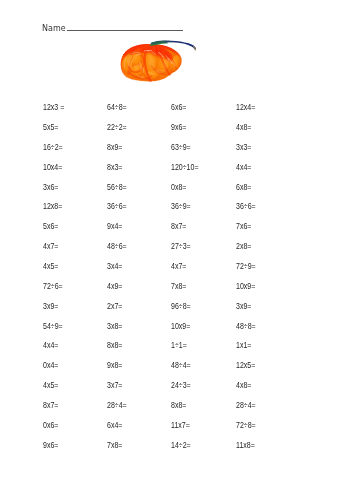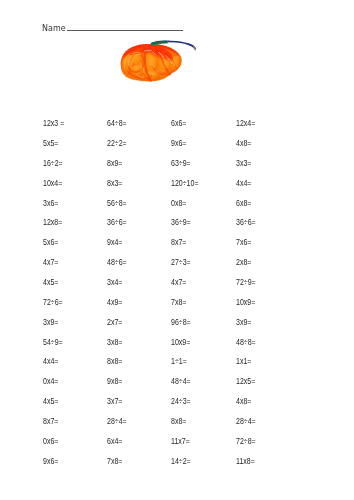--- a/index.html
+++ b/index.html
@@ -6,21 +6,21 @@
   body{width:354px;height:500px;background:#ffffff;font-family:"Liberation Sans",sans-serif;overflow:hidden;position:relative;
        -webkit-font-smoothing:antialiased;}
   .page{position:absolute;left:0;top:0;width:354px;height:500px;background:#fff;}
 
   .name-label{position:absolute;left:42.4px;top:21.6px;font-family:"DejaVu Sans",sans-serif;font-size:9.3px;
               color:#333333;white-space:nowrap;transform:scaleX(0.86);transform-origin:left top;}
   .name-line{position:absolute;left:67px;top:30.2px;width:115.6px;height:1.3px;background:#5a5a5a;}
 
   .pepper{position:absolute;left:114px;top:34px;width:92px;height:56px;}
 
-  .grid{position:absolute;left:0;top:16px;width:354px;height:400px;}
+  .grid{position:absolute;left:0;top:0;width:354px;height:400px;}
   .cell{position:absolute;font-family:"Liberation Sans",sans-serif;font-size:8.8px;color:#1f1f1f;white-space:nowrap;
         transform:scaleX(0.80);transform-origin:left top;line-height:1;}
 </style>
 </head>
 <body>
 
 <div class="page">
 
   <div class="name-label">Name</div>
   <div class="name-line"></div>

